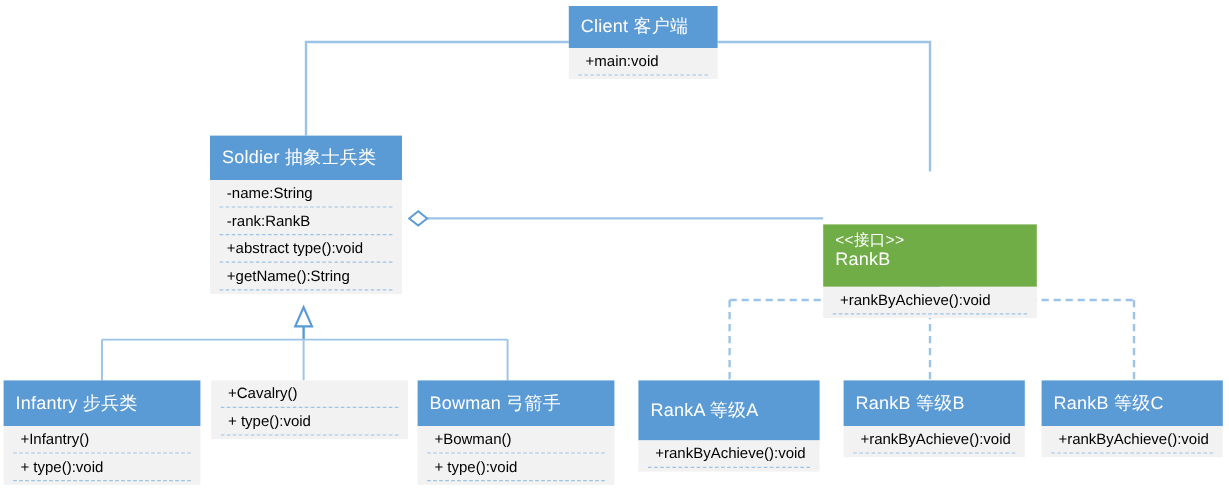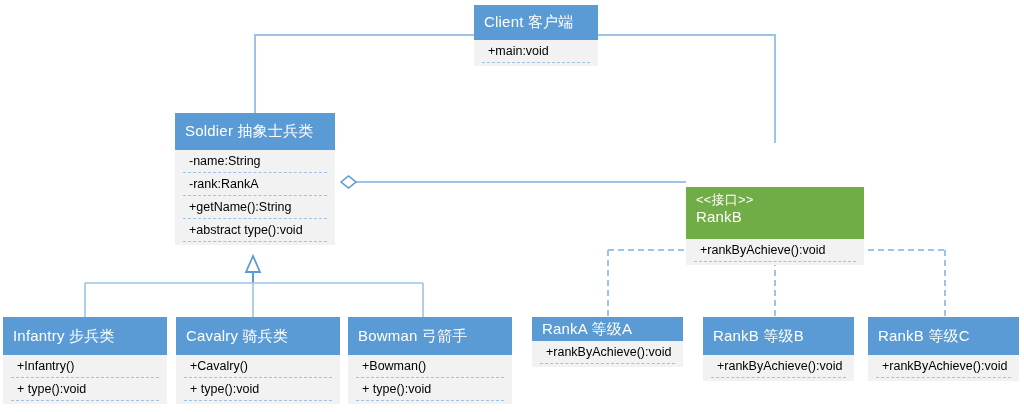--- a/index.html
+++ b/index.html
@@ -79,23 +79,23 @@
     <div class="uml-header blue" style="height:35px;">Client 客户端</div>
     <div class="uml-body">
       <div class="uml-row">+main:void</div>
     </div>
   </div>
 
   <div class="umlbox" style="left:175px;top:113px;width:160px;">
     <div class="uml-header blue" style="height:37px;">Soldier 抽象士兵类</div>
     <div class="uml-body">
       <div class="uml-row">-name:String</div>
-      <div class="uml-row">-rank:RankA</div>
+      <div class="uml-row">-rank:RankB</div>
+      <div class="uml-row">+abstract type():void</div>
       <div class="uml-row">+getName():String</div>
-      <div class="uml-row">+abstract type():void</div>
     </div>
   </div>
 
   <div class="umlbox" style="left:686px;top:143px;width:178px;margin-top:44px;">
     <div class="uml-header green stacked" style="height:52px;">
       <span class="stereo">&lt;&lt;接口&gt;&gt;</span>
       <span class="iname">RankB</span>
     </div>
     <div class="uml-body">
       <div class="uml-row">+rankByAchieve():void</div>
@@ -104,37 +104,36 @@
 
   <div class="umlbox" style="left:3px;top:317px;width:164px;">
     <div class="uml-header blue" style="height:38px;">Infantry 步兵类</div>
     <div class="uml-body">
       <div class="uml-row">+Infantry()</div>
       <div class="uml-row">+ type():void</div>
     </div>
   </div>
 
   <div class="umlbox" style="left:176px;top:317px;width:164px;">
-    <div class="uml-header blue" style="height:38px;">Cavalry 骑兵类</div>
     <div class="uml-body">
       <div class="uml-row">+Cavalry()</div>
       <div class="uml-row">+ type():void</div>
     </div>
   </div>
 
   <div class="umlbox" style="left:348px;top:317px;width:164px;">
     <div class="uml-header blue" style="height:38px;">Bowman 弓箭手</div>
     <div class="uml-body">
       <div class="uml-row">+Bowman()</div>
       <div class="uml-row">+ type():void</div>
     </div>
   </div>
 
   <div class="umlbox" style="left:532px;top:317px;width:151px;">
-    <div class="uml-header blue" style="height:24px;">RankA 等级A</div>
+    <div class="uml-header blue" style="height:50px;">RankA 等级A</div>
     <div class="uml-body">
       <div class="uml-row">+rankByAchieve():void</div>
     </div>
   </div>
 
   <div class="umlbox" style="left:703px;top:317px;width:151px;text-align:right;">
     <div class="uml-header blue" style="height:38px;">RankB 等级B</div>
     <div class="uml-body">
       <div class="uml-row">+rankByAchieve():void</div>
     </div>

